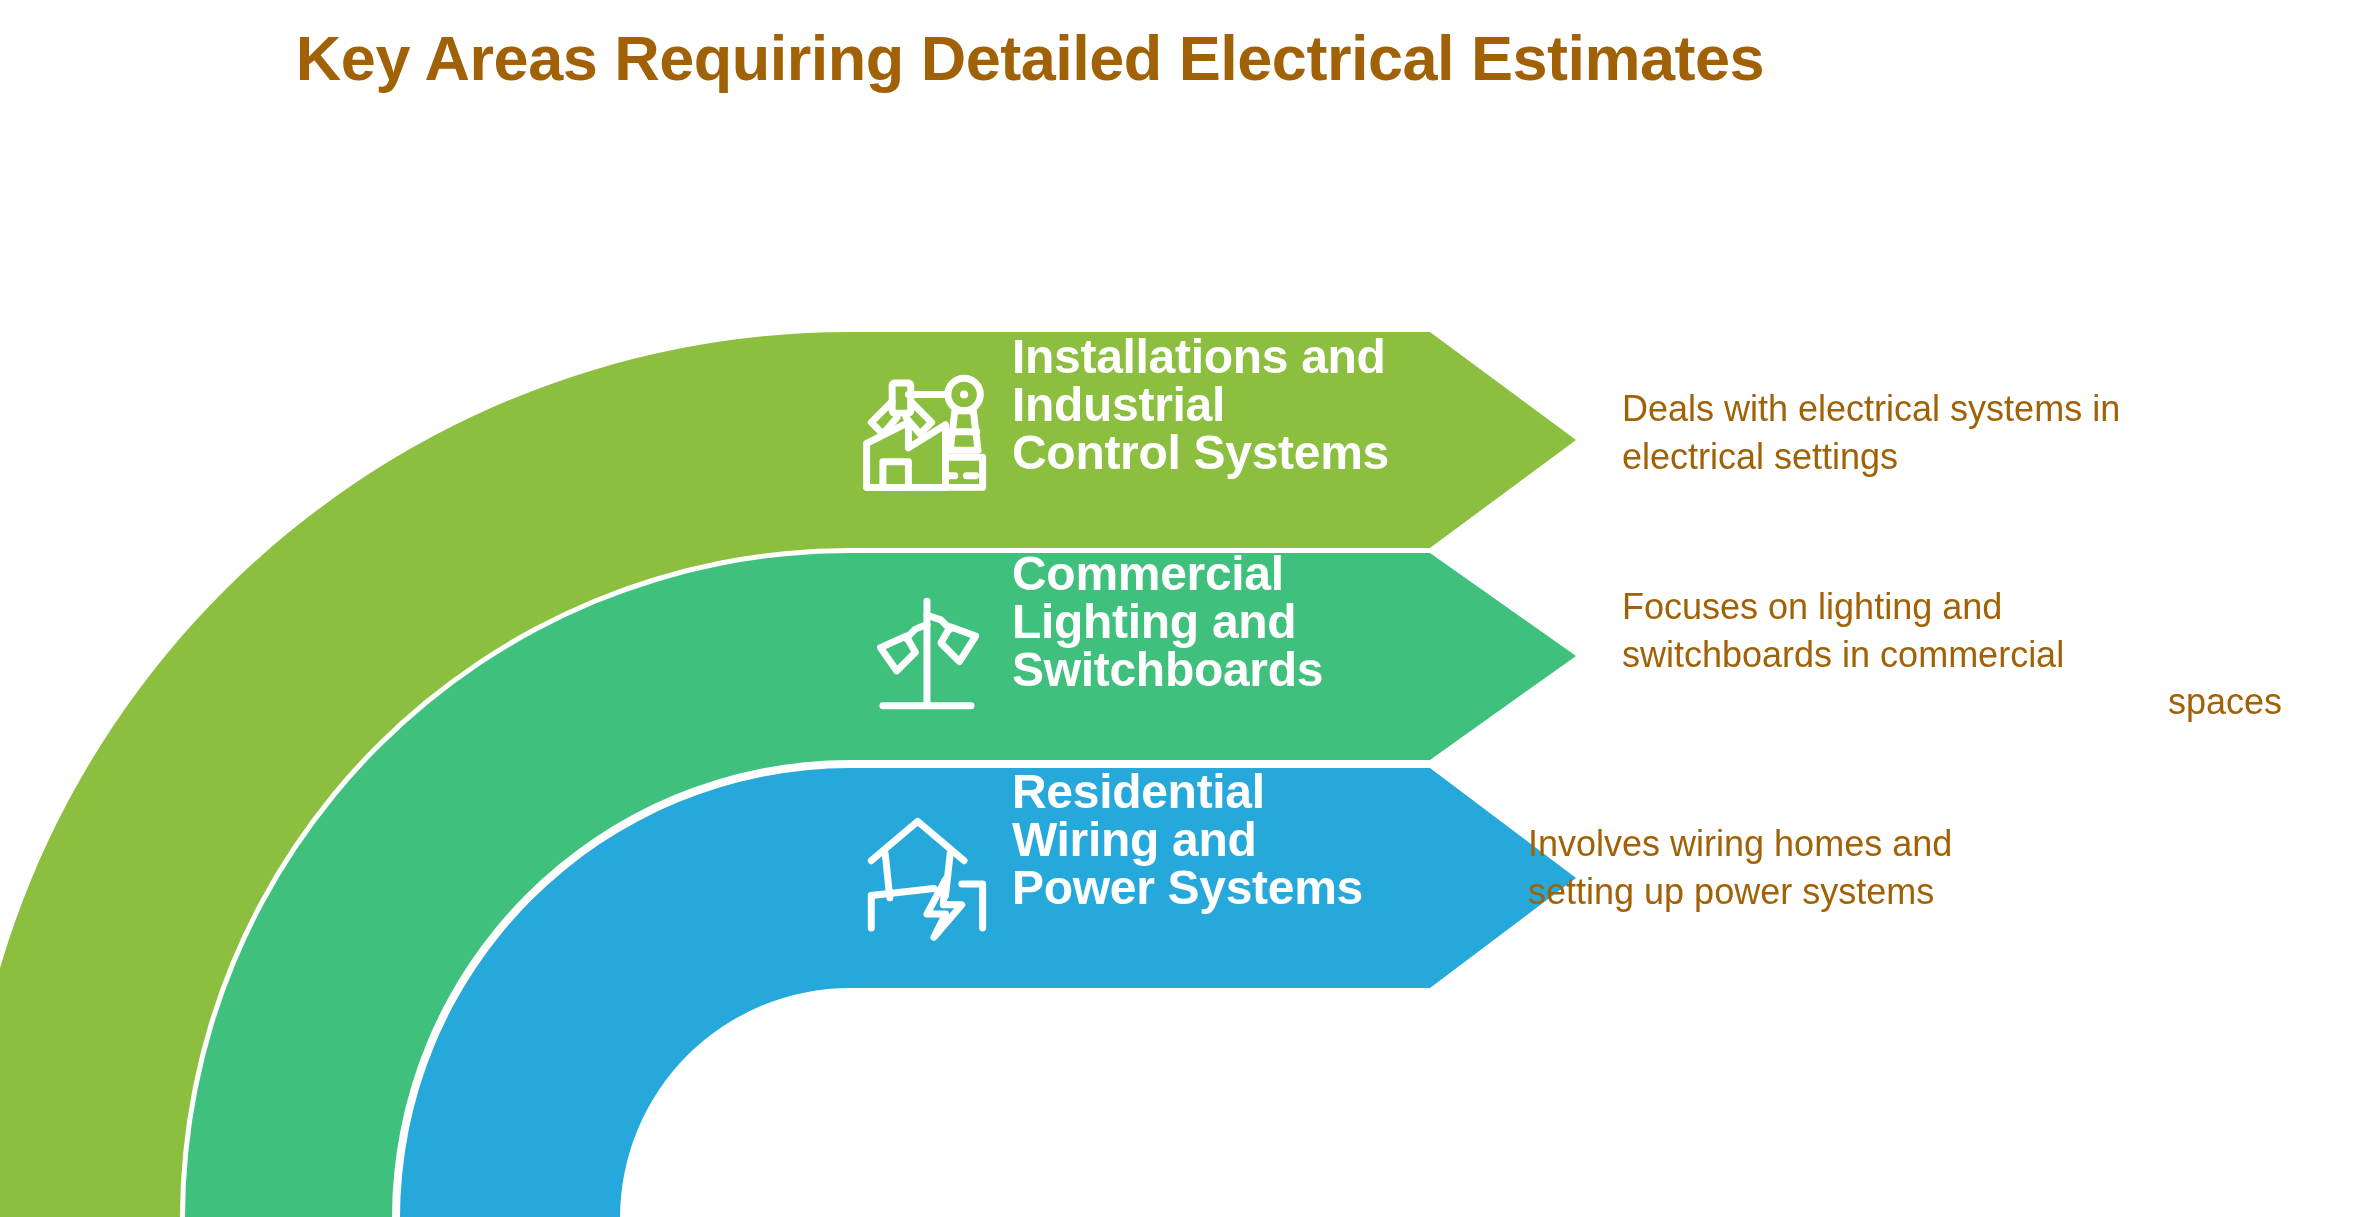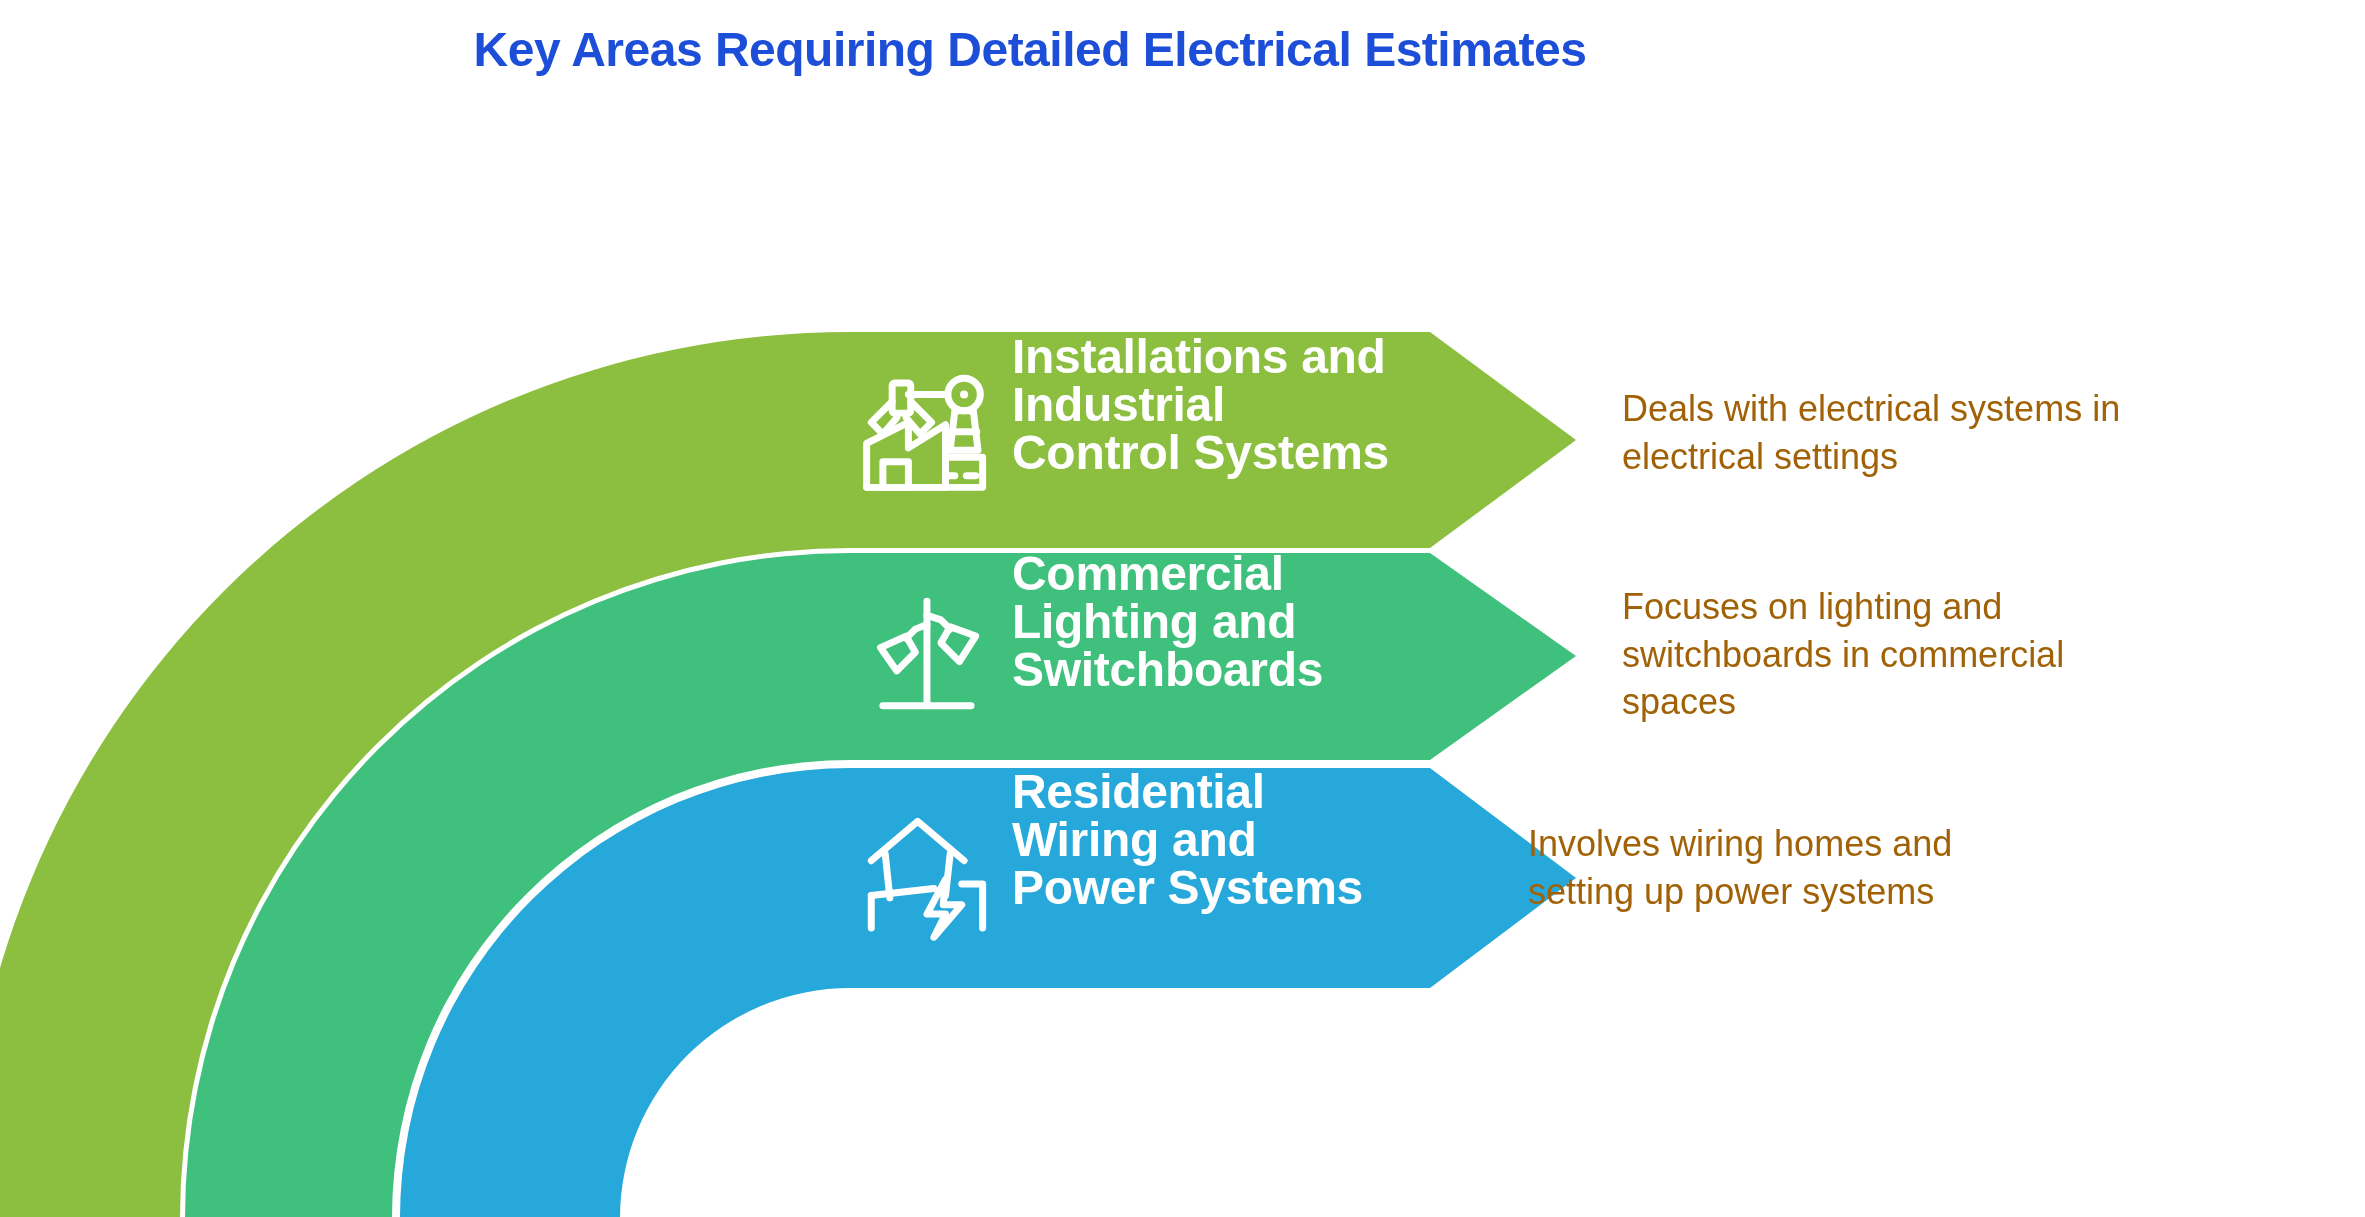--- a/index.html
+++ b/index.html
@@ -23,23 +23,23 @@
     background: #ffffff;
   }
 
   
   #page-title {
     position: absolute;
     left: 0;
     top: 22px;
     width: 2060px;
     text-align: center;
-    font-size: 48px;
+    font-size: 63px;
     font-weight: bold;
-    color: #1d4ed8;
+    color: #a16207;
     letter-spacing: -0.5px;
     line-height: 1.15;
     white-space: nowrap;
   }
 
   
   #arc-graphic {
     position: absolute;
     left: 0;
     top: 0;
@@ -223,20 +223,20 @@
     <span class="ln">Power Systems</span>
   </div>
 
   <div class="desc" id="desc-0">
     <span class="ln" style="display: block;">Deals with electrical systems in</span>
     <span class="ln" style="display: block;">electrical settings</span>
   </div>
   <div class="desc" id="desc-1">
     <span class="ln" style="display: block;">Focuses on lighting and</span>
     <span class="ln" style="display: block;">switchboards in commercial</span>
-    <span class="ln" style="display: block;">spaces</span>
+    <span class="ln" style="display: block; text-align: right;">spaces</span>
   </div>
   <div class="desc" id="desc-2">
     <span class="ln" style="display: block;">Involves wiring homes and</span>
     <span class="ln" style="display: block;">setting up power systems</span>
   </div>
 
 </div>
 
 </body></html>

